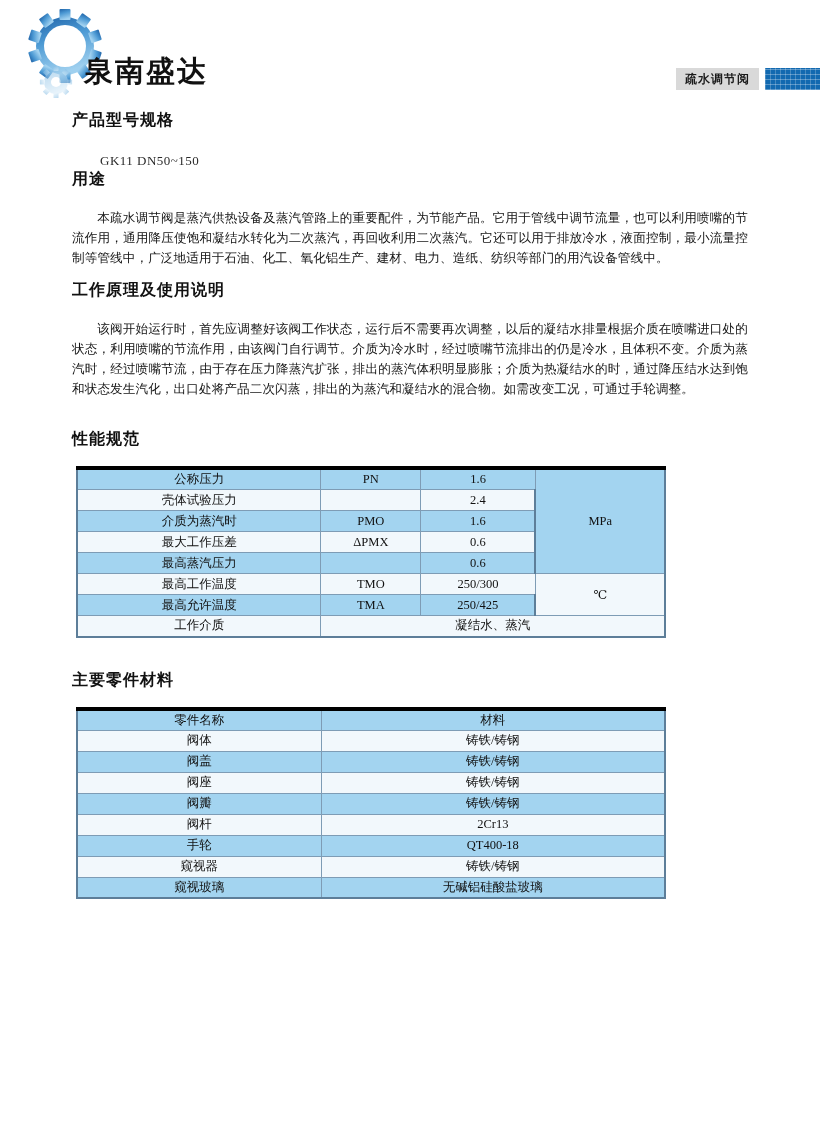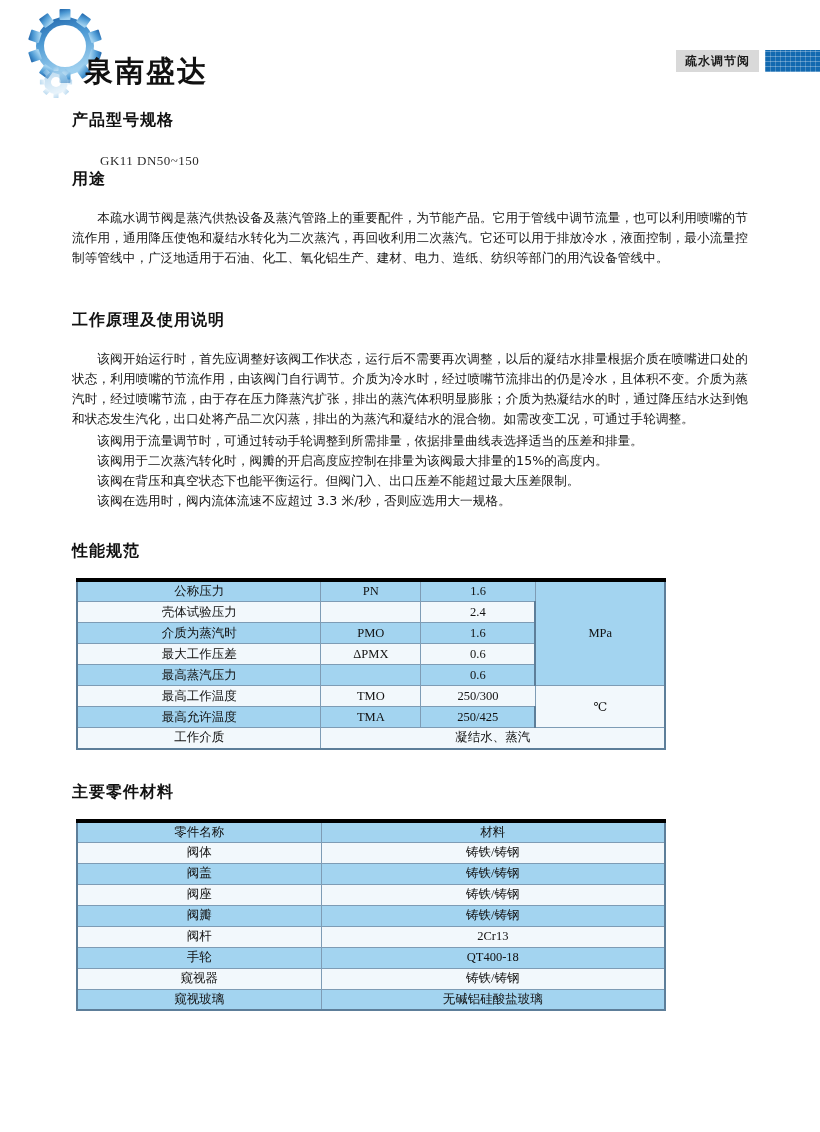--- a/index.html
+++ b/index.html
@@ -43,21 +43,21 @@
     font-family: "DejaVu Sans", "Liberation Sans", sans-serif;
     font-weight: bold;
     font-size: 29px;
     letter-spacing: 2px;
     color: #111111;
     white-space: nowrap;
   }
   .header-badge-row {
     position: absolute;
     right: 0;
-    top: 50px;
+    top: 68px;
     display: flex;
     align-items: stretch;
     height: 22px;
   }
   .badge-label {
     background: #d9d9d9;
     color: #1a1a1a;
     font-family: "DejaVu Sans", "Liberation Sans", sans-serif;
     font-size: 12px;
     font-weight: bold;
@@ -223,29 +223,23 @@
 <div class="content">
 
   <h2 class="section-title">产品型号规格</h2>
   <div class="model-line">GK11 DN50~150</div>
 
   <h2 class="section-title" style="">用途</h2>
   <div class="para-block" style="margin-top:18px;">
     <p class="body-text indent">本疏水调节阀是蒸汽供热设备及蒸汽管路上的重要配件，为节能产品。它用于管线中调节流量，也可以利用喷嘴的节流作用，通用降压使饱和凝结水转化为二次蒸汽，再回收利用二次蒸汽。它还可以用于排放冷水，液面控制，最小流量控制等管线中，广泛地适用于石油、化工、氧化铝生产、建材、电力、造纸、纺织等部门的用汽设备管线中。</p>
   </div>
 
-  <h2 class="section-title" style="margin-top:42px;">工作原理及使用说明</h2>
+  <h2 class="section-title" style="margin-top:12px;">工作原理及使用说明</h2>
   <div class="para-block" style="margin-top:18px;">
     <p class="body-text indent">该阀开始运行时，首先应调整好该阀工作状态，运行后不需要再次调整，以后的凝结水排量根据介质在喷嘴进口处的状态，利用喷嘴的节流作用，由该阀门自行调节。介质为冷水时，经过喷嘴节流排出的仍是冷水，且体积不变。介质为蒸汽时，经过喷嘴节流，由于存在压力降蒸汽扩张，排出的蒸汽体积明显膨胀；介质为热凝结水的时，通过降压结水达到饱和状态发生汽化，出口处将产品二次闪蒸，排出的为蒸汽和凝结水的混合物。如需改变工况，可通过手轮调整。</p>
-  </div>
-  <div class="lines-block" style="margin-top:2px;">
-    <p class="body-text indent">该阀用于流量调节时，可通过转动手轮调整到所需排量，依据排量曲线表选择适当的压差和排量。</p>
-    <p class="body-text indent">该阀用于二次蒸汽转化时，阀瓣的开启高度应控制在排量为该阀最大排量的15%的高度内。</p>
-    <p class="body-text indent">该阀在背压和真空状态下也能平衡运行。但阀门入、出口压差不能超过最大压差限制。</p>
-    <p class="body-text indent">该阀在选用时，阀内流体流速不应超过 3.3 米/秒，否则应选用大一规格。</p>
   </div>
 
   <h2 class="section-title" style="margin-top:30px;">性能规范</h2>
 
   <table class="spec">
     <tbody>
       <tr class="row-blue">
         <td class="col-name cell-blue">公称压力</td>
         <td class="col-sym  cell-blue">PN</td>
         <td class="col-val  cell-blue">1.6</td>

